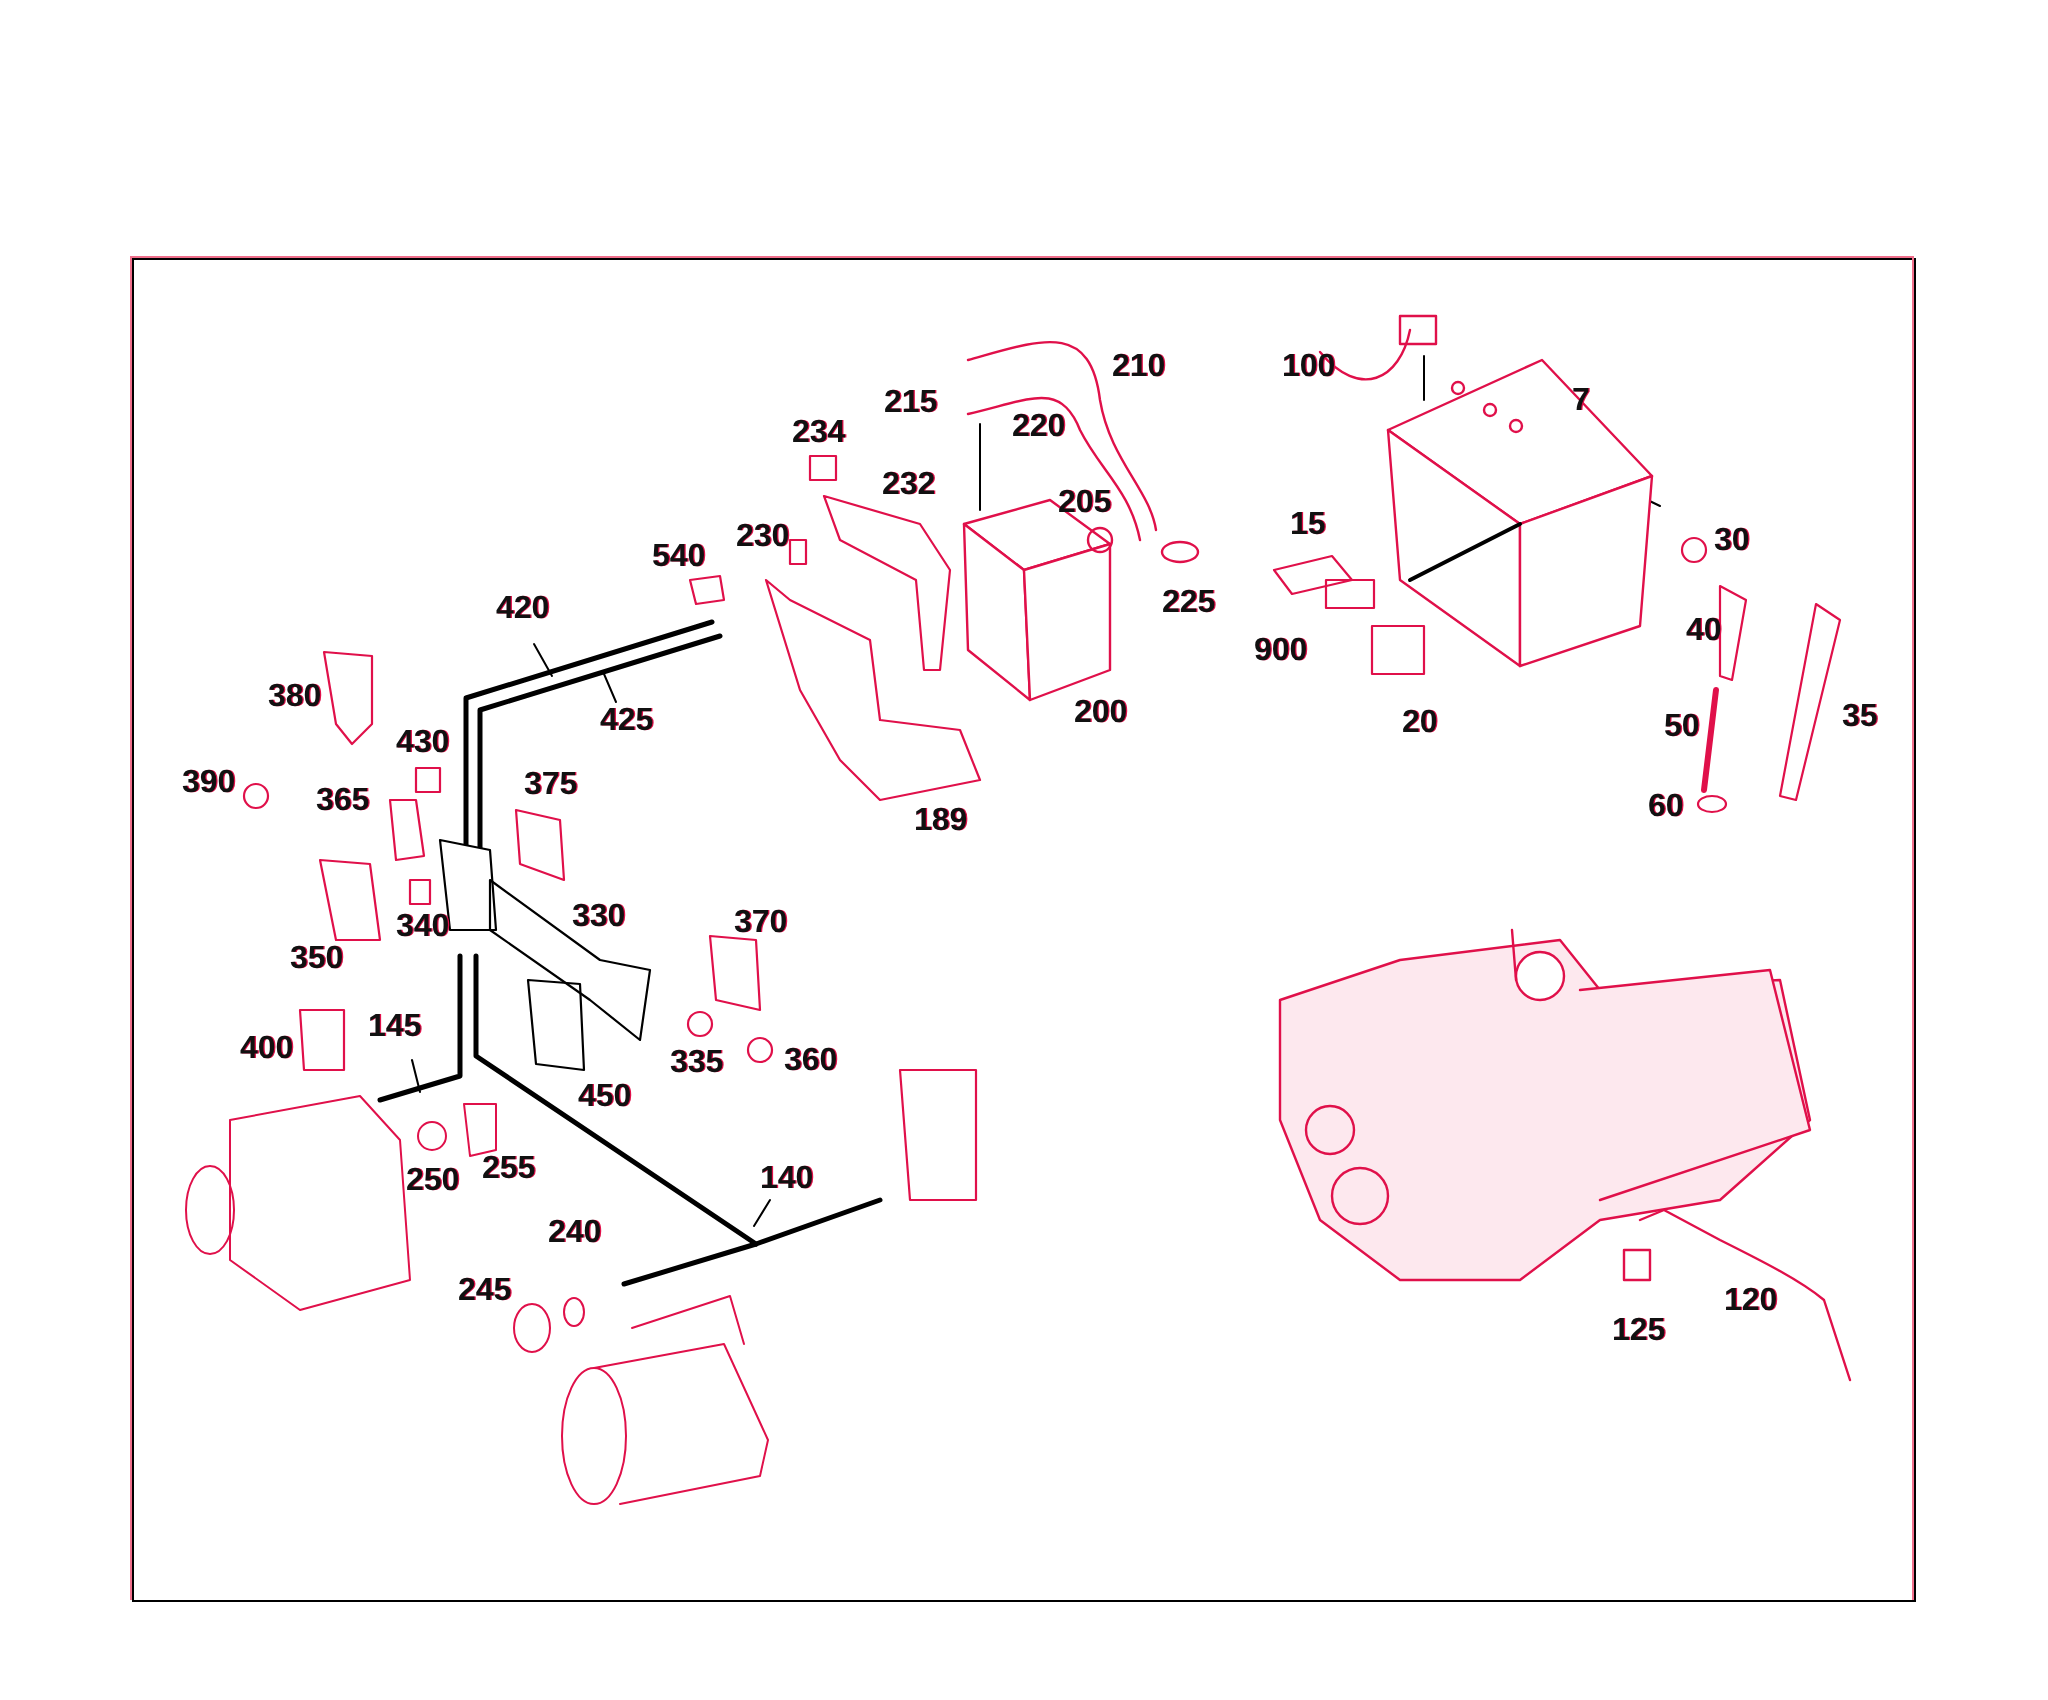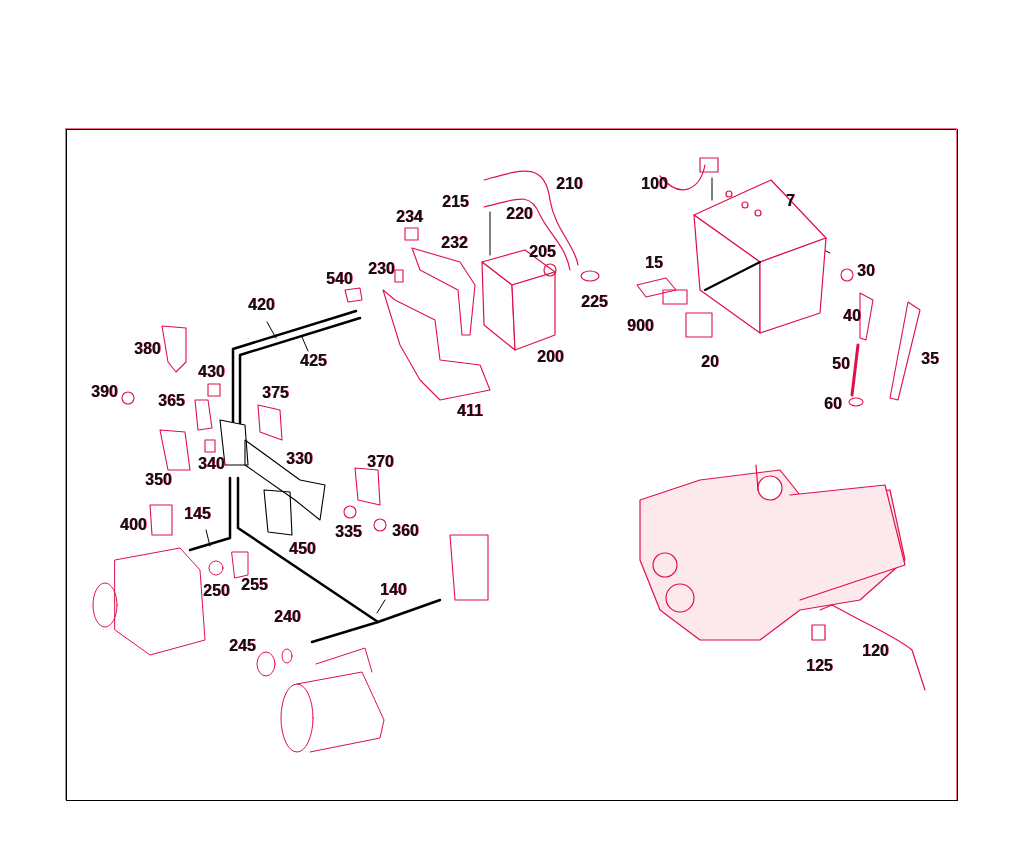--- a/index.html
+++ b/index.html
@@ -137,21 +137,21 @@
 <div class="lbl" style="left:862px;top:643px">120</div>
 <div class="lbl" style="left:806px;top:658px">125</div>
 <div class="lbl" style="left:380px;top:582px">140</div>
 <div class="lbl" style="left:184px;top:506px">145</div>
 <div class="lbl" style="left:537px;top:349px">200</div>
 <div class="lbl" style="left:529px;top:244px">205</div>
 <div class="lbl" style="left:556px;top:176px">210</div>
 <div class="lbl" style="left:442px;top:194px">215</div>
 <div class="lbl" style="left:506px;top:206px">220</div>
 <div class="lbl" style="left:581px;top:294px">225</div>
-<div class="lbl" style="left:457px;top:403px">411</div>
+<div class="lbl" style="left:457px;top:403px">189</div>
 <div class="lbl" style="left:368px;top:261px">230</div>
 <div class="lbl" style="left:441px;top:235px">232</div>
 <div class="lbl" style="left:396px;top:209px">234</div>
 <div class="lbl" style="left:274px;top:609px">240</div>
 <div class="lbl" style="left:229px;top:638px">245</div>
 <div class="lbl" style="left:203px;top:583px">250</div>
 <div class="lbl" style="left:241px;top:577px">255</div>
 <div class="lbl" style="left:286px;top:451px">330</div>
 <div class="lbl" style="left:335px;top:524px">335</div>
 <div class="lbl" style="left:198px;top:456px">340</div>

